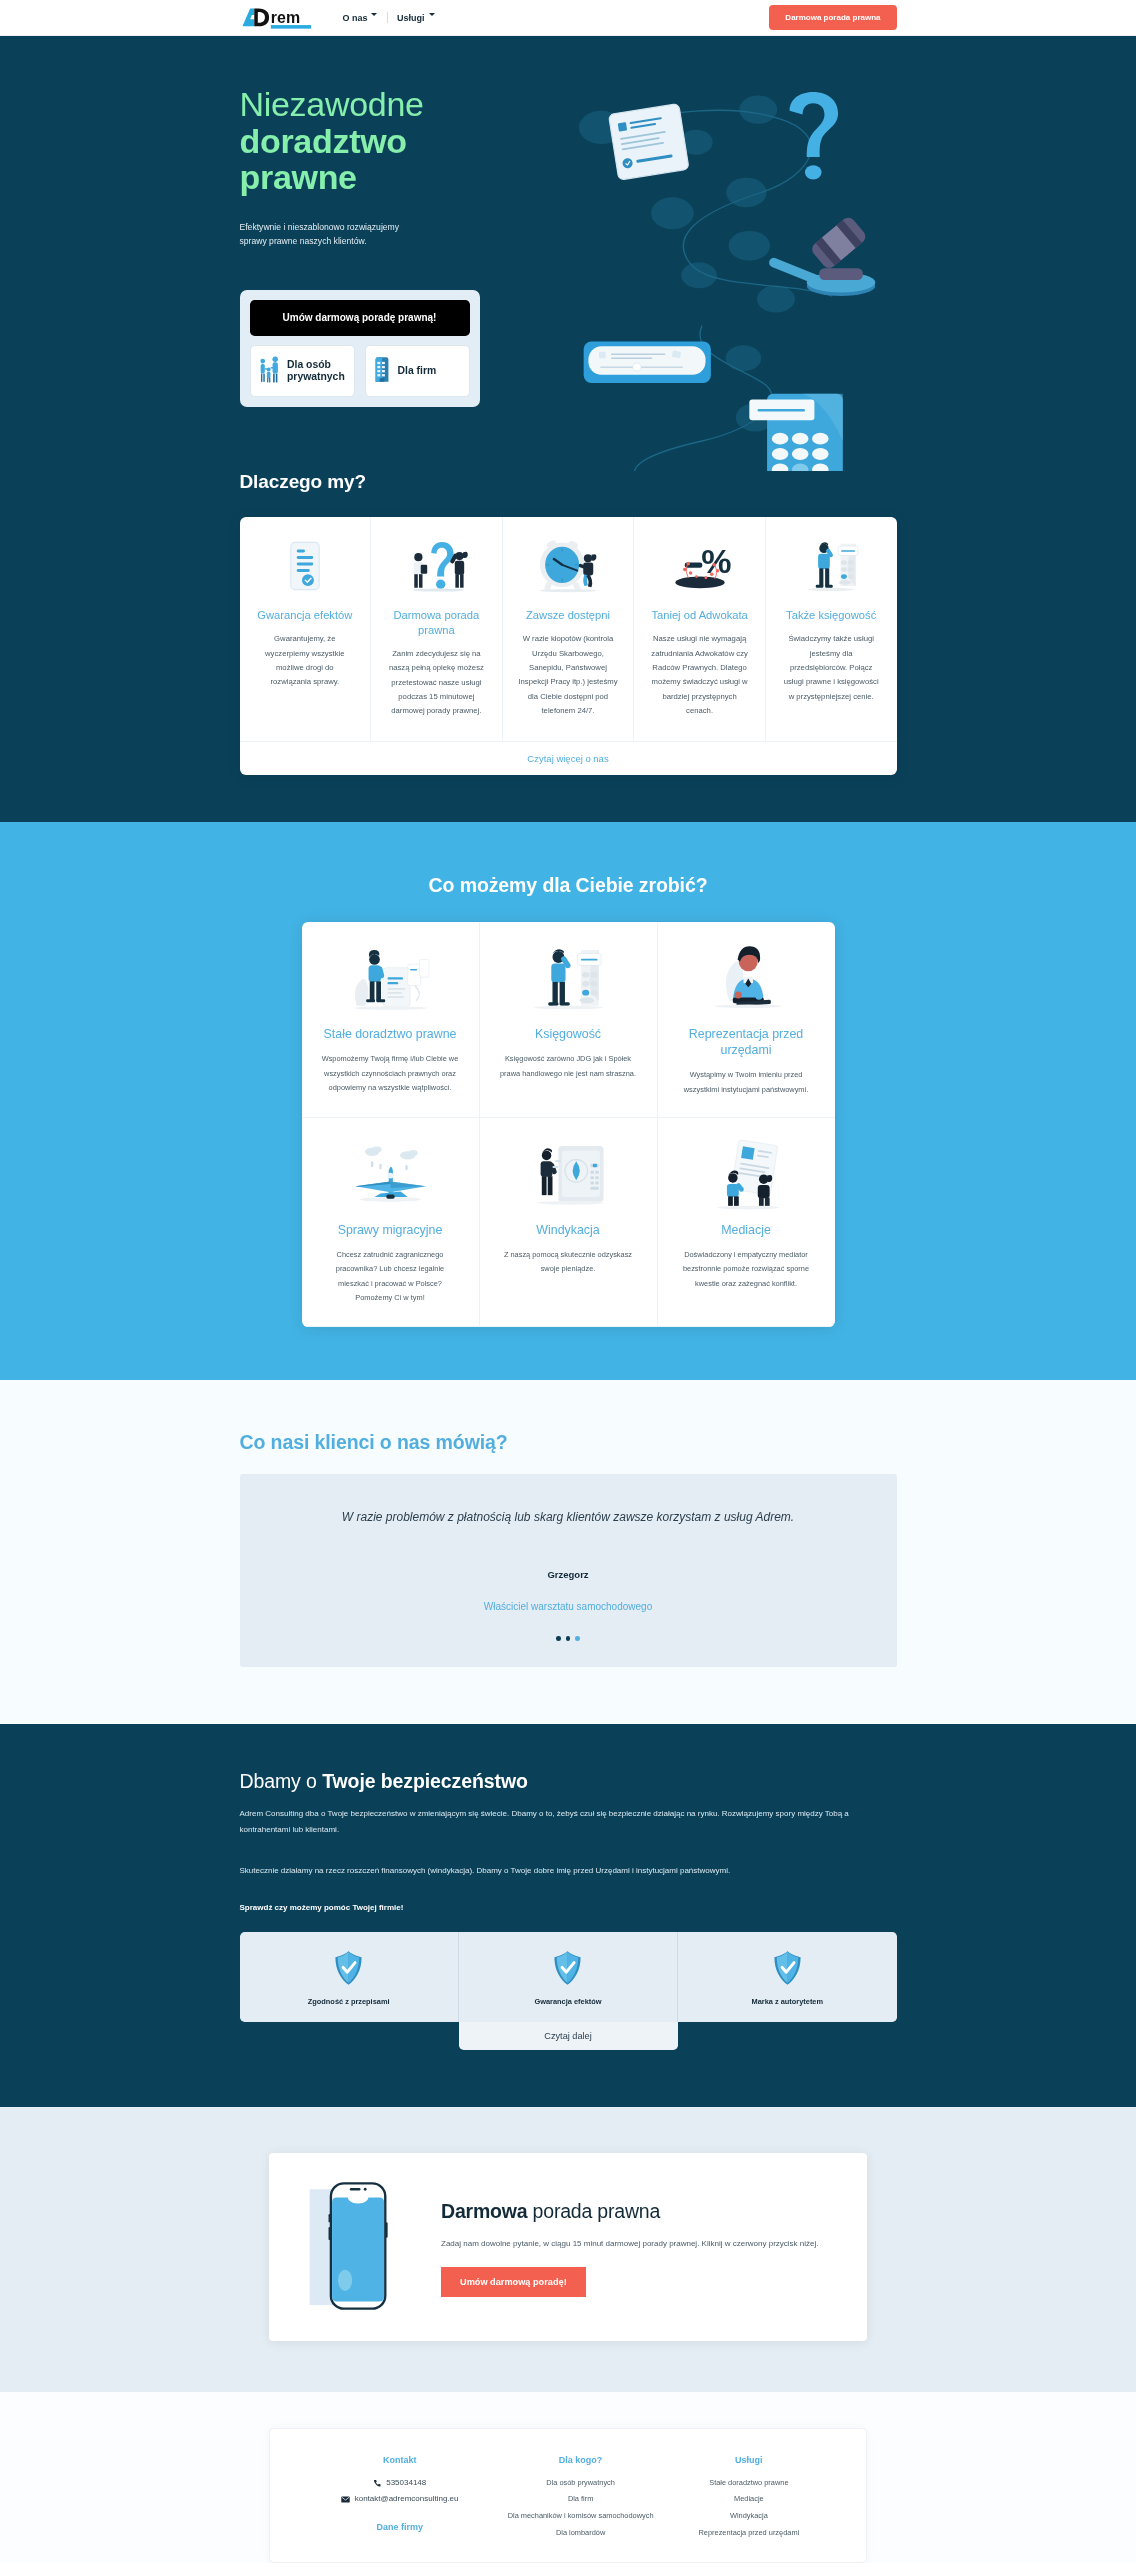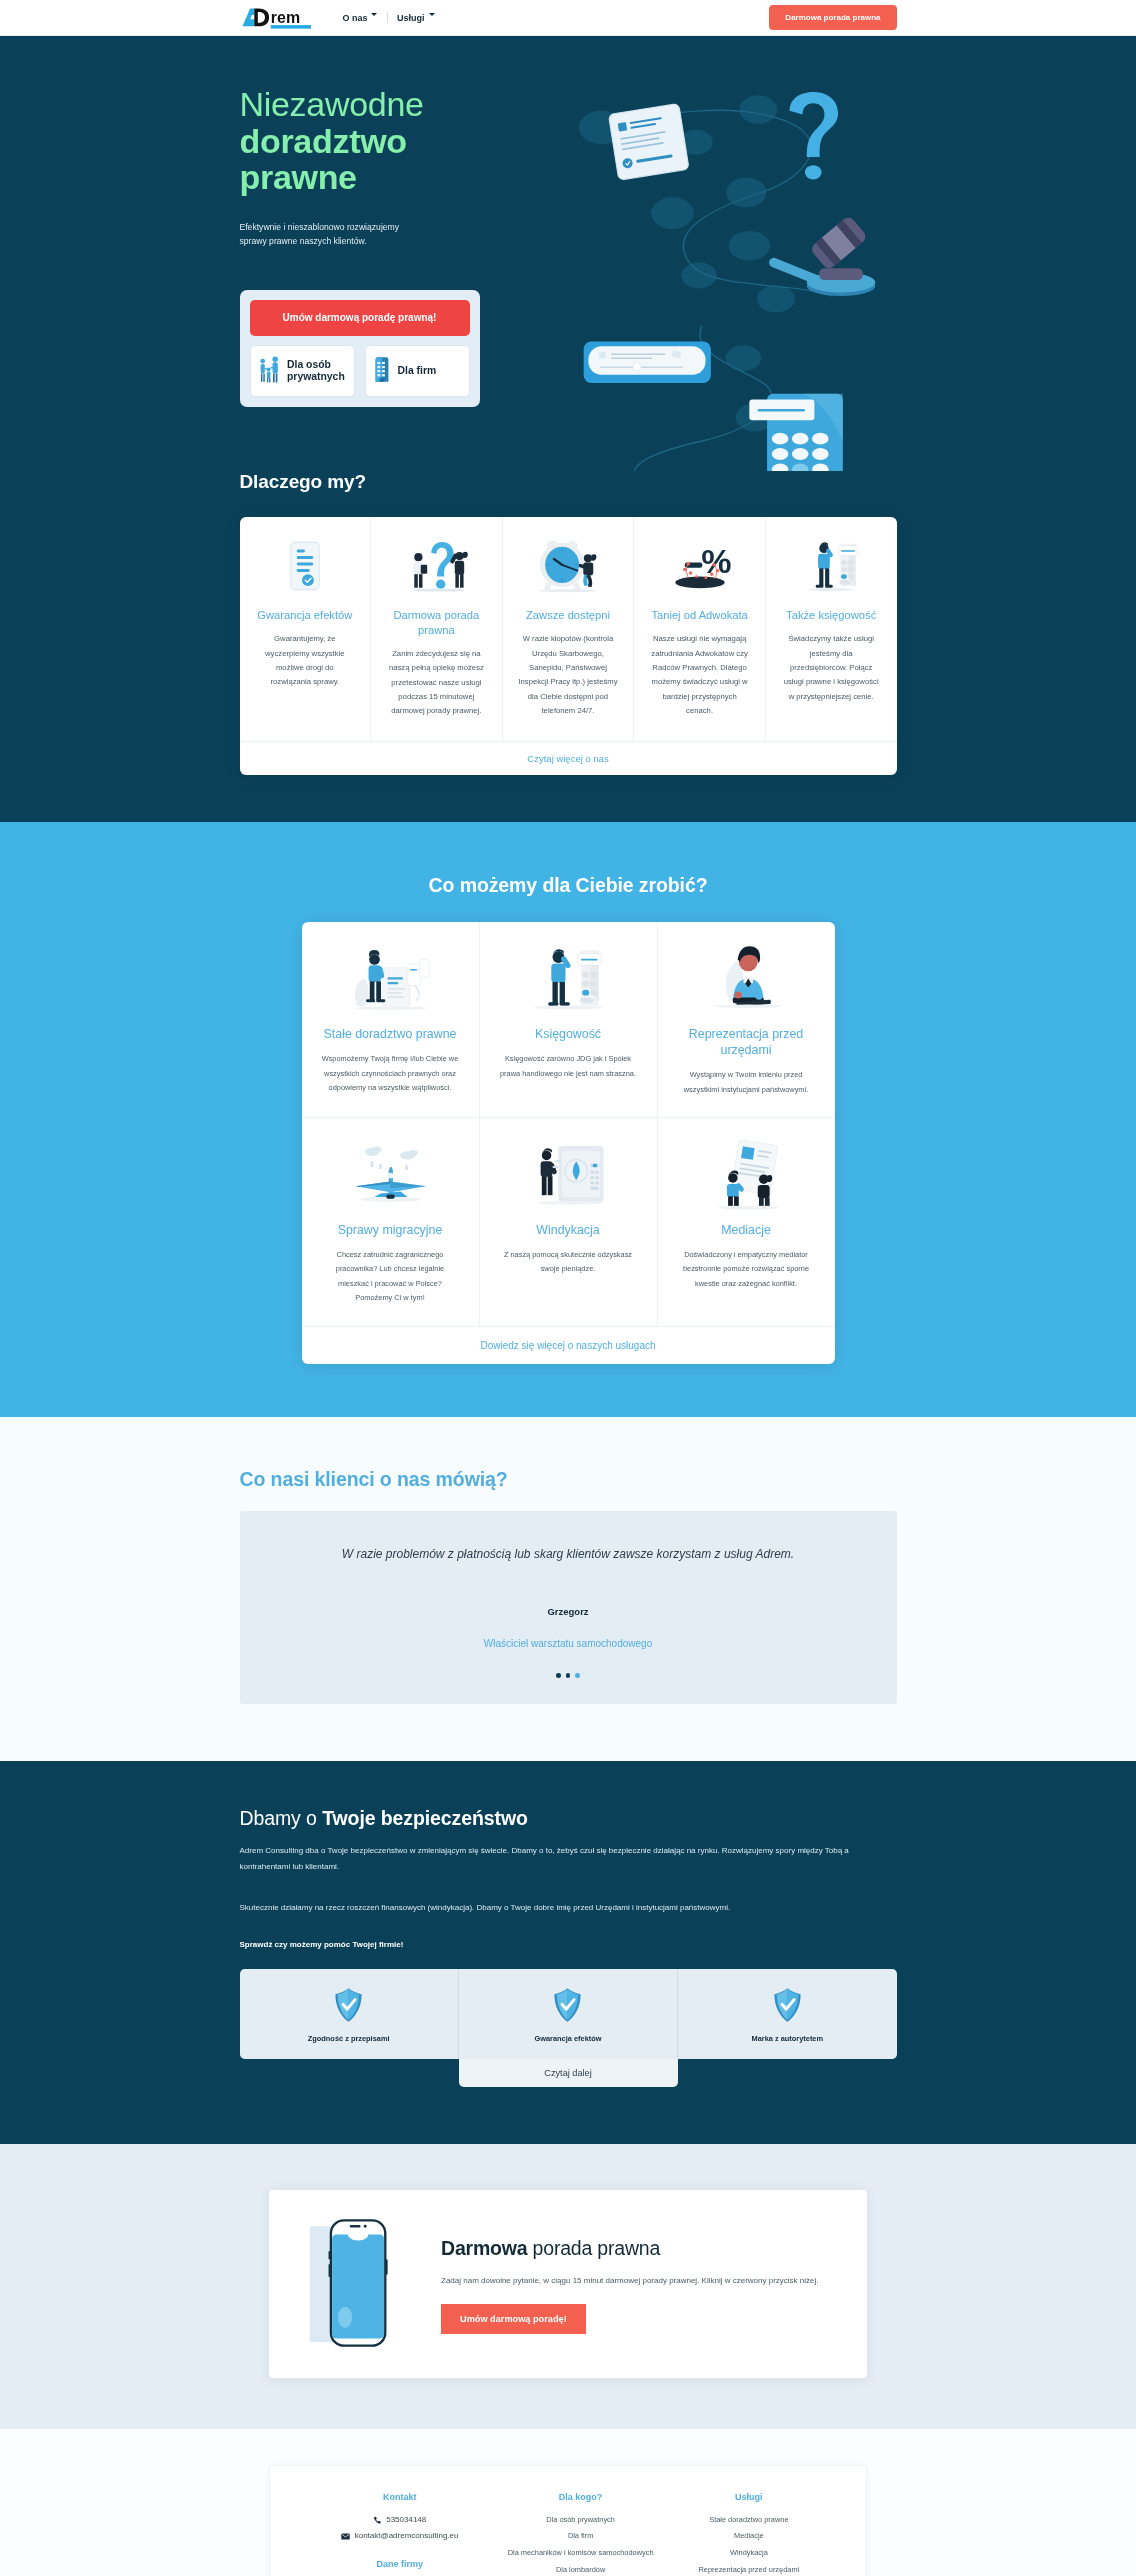--- a/index.html
+++ b/index.html
@@ -20,21 +20,21 @@
 
   
   .hero{background:#0a4159;padding:44px 0 64px;position:relative;overflow:hidden}
   .wrap{width:657px;margin:0 auto;position:relative}
   .hero-grid{display:flex;align-items:flex-start}
   .hero-left{width:311px;padding-top:6px;position:relative;z-index:3}
   h1.hero-title{color:#86efac;font-size:34px;line-height:1.08;letter-spacing:-0.3px;font-weight:400}
   h1.hero-title .b{font-weight:800;display:block}
   .hero-sub{color:#e5eef3;font-size:8.6px;line-height:1.62;margin-top:25px;max-width:172px}
   .hero-card{margin-top:41px;width:240px;background:#e3edf5;border-radius:7px;padding:10px}
-  .hero-card-cta{width:100%;background:#ef4444;color:#fff;border:none;border-radius:4.7px;font-size:10px;font-weight:700;padding:12.4px 6px;cursor:pointer;font-family:inherit;display:block}
+  .hero-card-cta{width:100%;background:#000000;color:#fff;border:none;border-radius:4.7px;font-size:10px;font-weight:700;padding:12.4px 6px;cursor:pointer;font-family:inherit;display:block}
   .hero-choice-row{display:flex;gap:10px;margin-top:9.5px}
   .choice{flex:1;background:#fff;border:0.6px solid #dce7ef;border-radius:4.7px;padding:9px 7px;display:flex;align-items:center;gap:7px;cursor:pointer;min-height:51px}
   .choice-label{font-size:10.4px;font-weight:800;color:#132a38;line-height:1.16}
   .choice-ic{flex:none}
   .hero-art{position:absolute;right:-24px;top:6px;width:367px;height:426px;z-index:1;pointer-events:none}
 
   
   .why{background:#0a4159;padding:0 0 47px}
   h2.why-title{color:#fff;font-size:19px;font-weight:800;margin-bottom:24px;letter-spacing:-0.1px}
   .cards-panel{background:#fff;border-radius:6px;box-shadow:0 1.2px 14px rgba(0,0,0,.09);overflow:hidden}
@@ -607,23 +607,20 @@
                   <rect x="106" y="97" width="8" height="14" fill="#1c2c3a"></rect>
               <rect x="60" y="72" width="8" height="16" rx="4" fill="#3ea8dc" transform="rotate(-38 64 80)"></rect>
               <ellipse cx="78" cy="114" rx="52" ry="3" fill="#eef2f5"></ellipse>
             </svg>
           </div>
           <h3>Mediacje</h3>
           <p>Doświadczony i empatyczny mediator bezstronnie pomoże rozwiązać sporne kwestie oraz zażegnać konflikt.</p>
         </div>
       </div>
 
-      <div class="svc-foot">
-        <a>Dowiedz się więcej o naszych usługach</a>
-      </div>
     </div>
   </div>
 </section>
 
 <section class="testi">
   <div class="wrap">
     <h2 class="testi-title">Co nasi klienci o nas mówią?</h2>
     <div class="testi-box">
       <p class="testi-quote">W razie problemów z płatnością lub skarg klientów zawsze korzystam z usług Adrem.</p>
       <div class="testi-name">Grzegorz</div>

